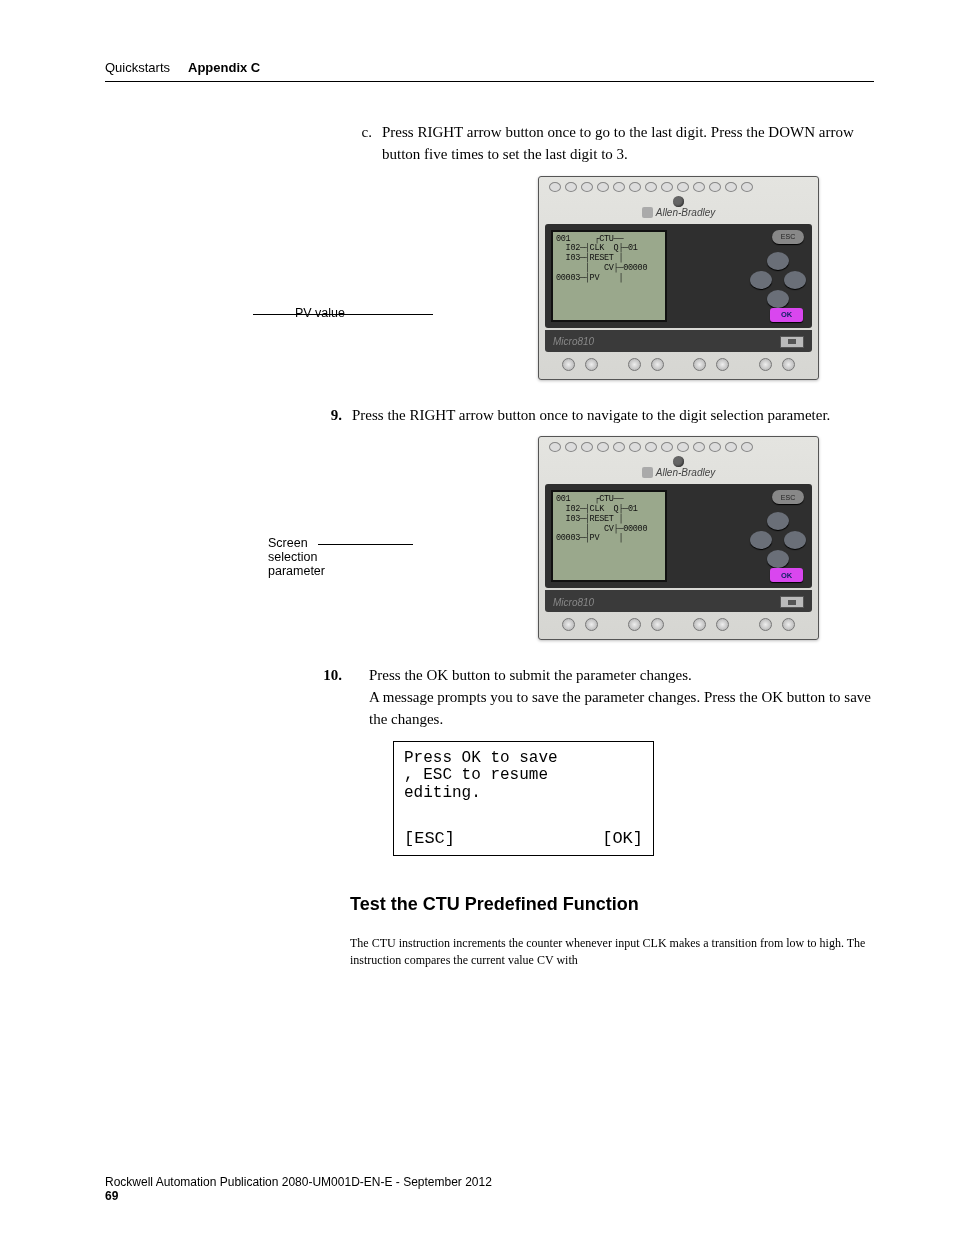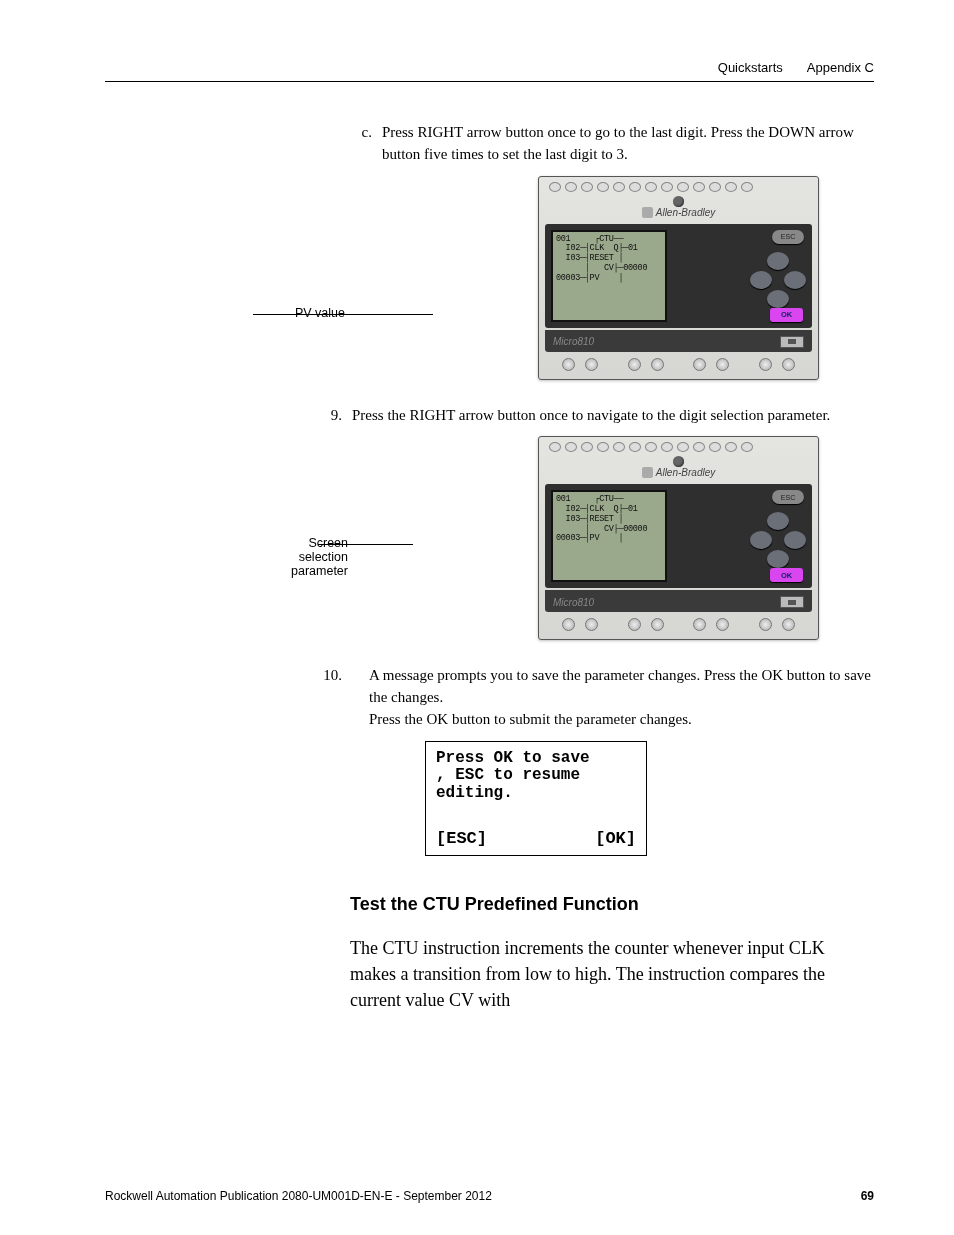--- a/index.html
+++ b/index.html
@@ -1,18 +1,18 @@
 <!DOCTYPE html>
 <html><head>
 <meta charset="utf-8">
 <style>
   * { margin:0; padding:0; box-sizing:border-box; }
   body { font-family: Georgia, 'Times New Roman', serif; background:#fff; width:954px; height:1235px; position:relative; color:#000; }
   .page { padding: 60px 80px 40px 105px; }
-  .header-row { display:flex; justify-content:flex-end; align-items:baseline; font-family: Arial, sans-serif; font-size:13px; margin-bottom:6px; gap:24px;}
+  .header-row { display:flex; align-items:baseline; font-family: Arial, sans-serif; font-size:13px; margin-bottom:6px; gap:18px;}
   .header-rule { border:none; border-top:1.5px solid #000; margin-bottom:40px; }
   .content { margin-left:245px; }
   .step { display:flex; gap:10px; margin-bottom:8px; font-size:15px; line-height:1.45; }
   .step .marker { min-width:22px; text-align:right; }
   .step .body { flex:1; }
   .figure-wrap { position:relative; margin:10px 0 25px 0; }
   .callout { position:absolute; font-family: Arial, sans-serif; font-size:12.5px; color:#000; text-align:right; }
   .callout .line { position:absolute; background:#000; height:1px; }
   .device { width:281px; border:1px solid #555; background:linear-gradient(#e4e4e0,#d6d6d2); border-radius:3px; box-shadow:0 1px 3px rgba(0,0,0,.25); font-family: Arial, sans-serif; position:relative; margin-left:auto; margin-right:55px;}
   .device .toprow { display:flex; justify-content:space-between; padding:5px 10px 2px; }
@@ -31,27 +31,27 @@
   .device .dpad .down{bottom:0;left:17px;}
   .device .dpad .left{left:0;top:19px;}
   .device .dpad .right{right:0;top:19px;}
   .device .ok { position:absolute; bottom:0; right:3px; width:33px; height:14px; background:#d946ef; border-radius:3px; font-size:7.5px; color:#126; display:flex; align-items:center; justify-content:center; box-shadow:0 1px 1px #000; font-weight:bold;}
   .device .label2 { background:#3a3a3a; margin:0 6px; border-radius:0 0 3px 3px; padding:6px 8px 4px; display:flex; justify-content:space-between; align-items:center;}
   .device .model { font-size:10px; font-style:italic; color:#888;}
   .device .port { width:24px; height:12px; background:#bbb; border:1px solid #555; display:flex; align-items:center; justify-content:center;}
   .device .port .pin{width:8px;height:5px;background:#555;}
   .device .bottomrow { display:flex; justify-content:space-around; padding:6px 18px 8px;}
   .device .term { width:13px; height:13px; border:1px solid #777; border-radius:50%; background:radial-gradient(#eee,#aaa);}
-  .confirm { border:1.5px solid #000; width:222px; padding:8px 10px 6px; font-family:'Courier New', monospace; font-size:16px; font-weight:bold; line-height:1.1; margin-top:10px; margin-left:56px;}
+  .confirm { border:1.5px solid #000; width:261px; padding:8px 10px 6px; font-family:'Courier New', monospace; font-size:16px; font-weight:normal; line-height:1.1; margin-top:10px; margin-left:24px;}
   .confirm .opts { display:flex; justify-content:space-between; margin-top:28px; font-size:17px;}
   h2.sub { font-family: Arial, Helvetica, sans-serif; font-weight:bold; font-size:18px; margin:38px 0 20px 0; }
-  .para { font-size:18px; line-height:1.45; }
-  .footer { position:absolute; bottom:32px; left:105px; right:80px; display:flex; justify-content:space-between; font-family: Arial, sans-serif; font-size:12px;}
+  .para { font-size:12px; line-height:1.45; }
+  .footer { position:absolute; bottom:32px; left:105px; right:80px; display:flex; justify-content:space-between; font-family: Arial, sans-serif; font-size:12px;flex-direction:column;}
   .footer .pg { font-weight:bold; }
-  .bold { font-weight:normal; }
+  .bold { font-weight:bold; }
   .slotsc{ display:flex; gap:4px;}
 </style>
 </head>
 <body>
 
 <div class="page">
   <div class="header-row">
     <span>Quickstarts</span>
     <span class="bold">Appendix C</span>
   </div>
@@ -132,21 +132,21 @@
           </div>
       </div>
     </div>
 
     <div class="step" style="margin-left:-30px;">
       <div class="marker bold">9.</div>
       <div class="body">Press the RIGHT arrow button once to navigate to the digit selection parameter.</div>
     </div>
 
     <div class="figure-wrap">
-      <div class="callout" style="left:-172px; top:100px; width:170px; text-align:right; padding-left:90px;">
+      <div class="callout" style="left:-172px; top:100px; width:170px; text-align:left; padding-left:90px;">
         <span style="display:inline-block;">Screen selection parameter</span>
         <div class="line" style="left:140px; top:8px; width:95px;"></div>
       </div>
       <div class="device">
         <div class="toprow">
             <div class="slotsc">
               <span class="slot"></span>
               <span class="slot"></span>
               <span class="slot"></span>
               <span class="slot"></span>
@@ -203,22 +203,22 @@
             <span style="width:10px"></span>
             <span class="term"></span>
             <span class="term"></span>
           </div>
       </div>
     </div>
 
     <div class="step" style="margin-left:-30px;gap:27px;">
       <div class="marker bold">10.</div>
       <div class="body">
+        <div>Press the OK button to submit the parameter changes.</div>
         <div>A message prompts you to save the parameter changes. Press the OK button to save the changes.</div>
-        <div>Press the OK button to submit the parameter changes.</div>
         <div class="confirm">
           <div>Press OK to save</div>
           <div>, ESC to resume</div>
           <div>editing.</div>
           <div class="opts">
             <span>[ESC]</span>
             <span>[OK]</span>
           </div>
         </div>
       </div>

